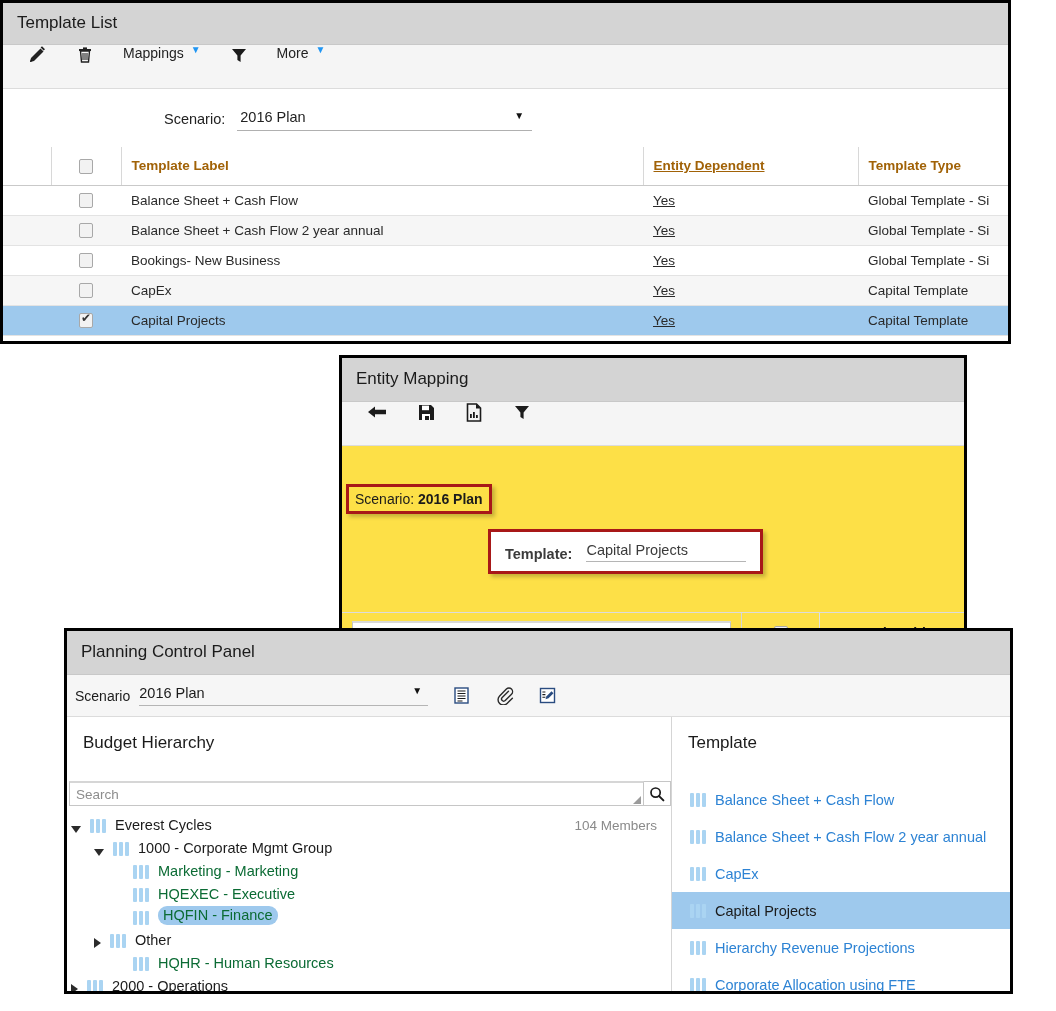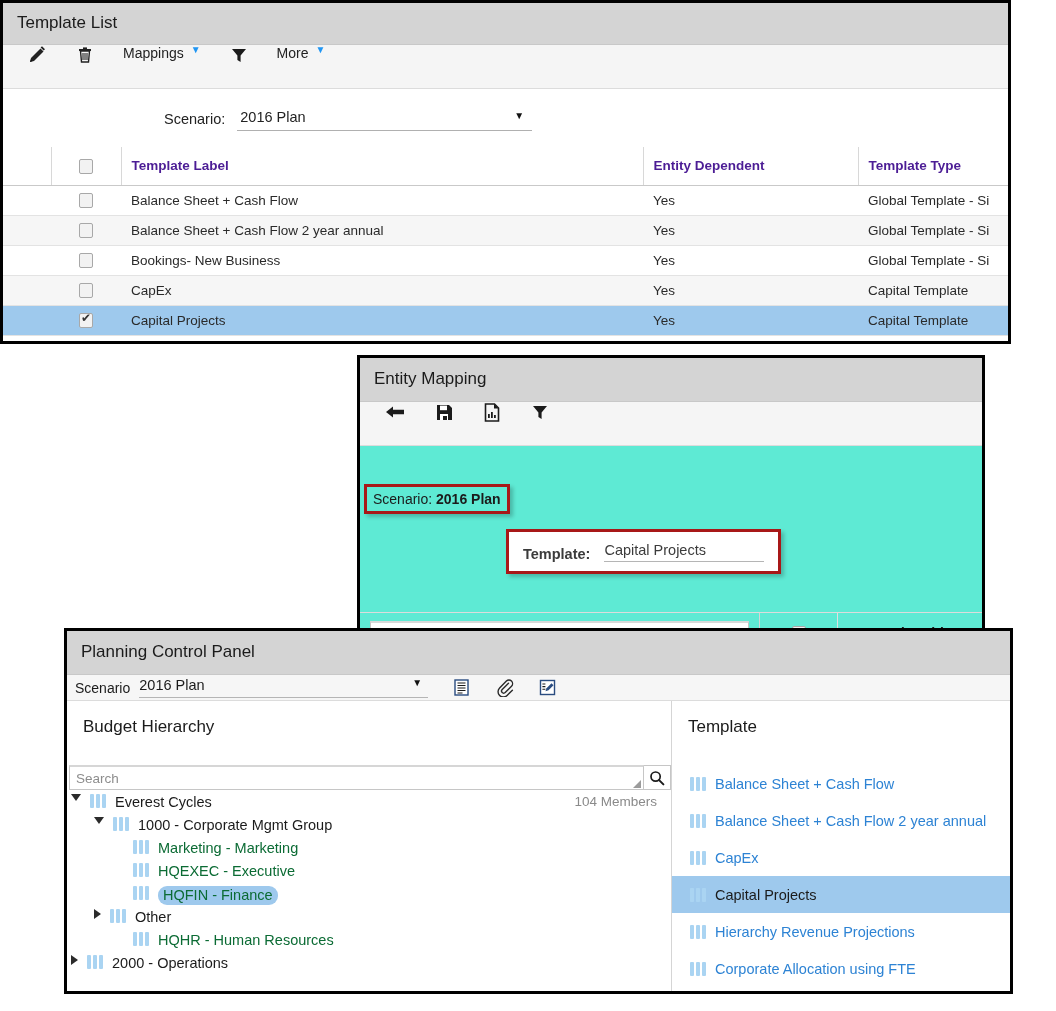--- a/index.html
+++ b/index.html
@@ -85,57 +85,57 @@
   table.grid { width: 100%; border-collapse: collapse; table-layout: fixed; }
   table.grid th, table.grid td {
     text-align: left;
     font-size: 13.5px;
     padding: 0 10px;
     height: 30px;
     border-bottom: 1px solid #e3e3e3;
     overflow: hidden; white-space: nowrap;
   }
   table.grid th {
-    font-weight: bold; color: #4c1d95;
+    font-weight: bold; color: #a16207;
     border-bottom: 1px solid #c9c9c9;
     border-right: 1px solid #d8d8d8;
     height: 38px;
   }
   table.grid th:last-child { border-right: none; }
   table.grid td { color: #2a2a2a; border-right: none; }
   tr.alt td { background: #f6f6f6; }
   tr.sel td { background: #9ec9ed; }
   .c-narrow { width: 48px; }
   .c-check  { width: 70px; }
   .c-label  { width: 522px; }
-  .c-dep    { width: 215px; }
+  .c-dep    { width: 215px; text-decoration: underline; }
   .c-type   { width: 156px; }
   .cellcheck { text-align: center !important; padding: 0 !important; }
 
   .cbx {
     display: inline-block;
     width: 14px; height: 15px;
     border: 1px solid #a8a8a8;
     background: #f2f2f2;
     border-radius: 2px;
     vertical-align: middle;
     position: relative;
   }
   .cbx.checked::after {
     content: "\2714";
     position: absolute;
     left: 1px; top: -3px;
     font-size: 12px; color: #333;
   }
 
   
-  #entity-mapping { left: 357px; top: 355px; width: 628px; height: 277px; }
+  #entity-mapping { left: 339px; top: 355px; width: 628px; height: 277px; }
   #entity-mapping .panel-title { padding: 11px 14px 12px 14px; }
 
-  .em-body { position: relative; background: #5eead4; height: 100%; }
+  .em-body { position: relative; background: #fde047; height: 100%; }
   .em-scenario {
     font-size: 14px; color: #1b1b1b;
     padding: 4px 6px 4px 6px;
     position: absolute; left: 4px; top: 38px;
     white-space: nowrap;
   }
   .em-scenario b { font-weight: bold; }
   .em-template {
     position: absolute; left: 146px; top: 83px;
     display: flex; align-items: flex-end;
@@ -183,21 +183,21 @@
   .em-th-name  { padding-left: 14px; font-size: 14px; font-weight: bold; color: #1b1b1b; }
 
   
   #planning-panel { left: 64px; top: 628px; width: 949px; height: 366px; }
   #planning-panel .panel-title { font-size: 17px; padding: 11px 14px 12px 14px; }
 
   .pcp-toolbar {
     display: flex; align-items: center;
     background: #f6f6f6;
     border-bottom: 1px solid #dcdcdc;
-    height: 26px;
+    height: 42px;
     padding: 4px 6px;
   }
   .pcp-scn-label { font-size: 14px; color: #1b1b1b; margin: 0 9px 0 2px; }
   .pcp-scn-select {
     position: relative; width: 289px;
     border-bottom: 1px solid #b5b5b5;
     padding-bottom: 4px;
     display: flex; align-items: center;
   }
   .pcp-scn-select .val { font-size: 14.5px; color: #1b1b1b; }
@@ -222,21 +222,21 @@
     border-right: 8px solid #9b9b9b;
     border-top: 8px solid transparent;
   }
   .pcp-searchbtn {
     width: 27px; border: 1px solid #c6c6c6; border-left: none;
     background: #fff; display: flex; align-items: center; justify-content: center;
   }
 
   .tree { padding: 4px 0 0 0; }
   .tnode {
-    display: flex; align-items: flex-start;
+    display: flex; align-items: flex-end;
     height: 23px; font-size: 14.5px;
     white-space: nowrap;
   }
   .tnode .txt { color: #0b6b34; }
   .tnode.dark .txt { color: #1b1b1b; }
   .tnode .hl { background: #9ec9ed; padding: 1px 5px 2px 5px; border-radius: 9px; }
   .members {
     margin-left: auto; margin-right: 14px;
     font-size: 13.5px; color: #8a8a8a;
   }

